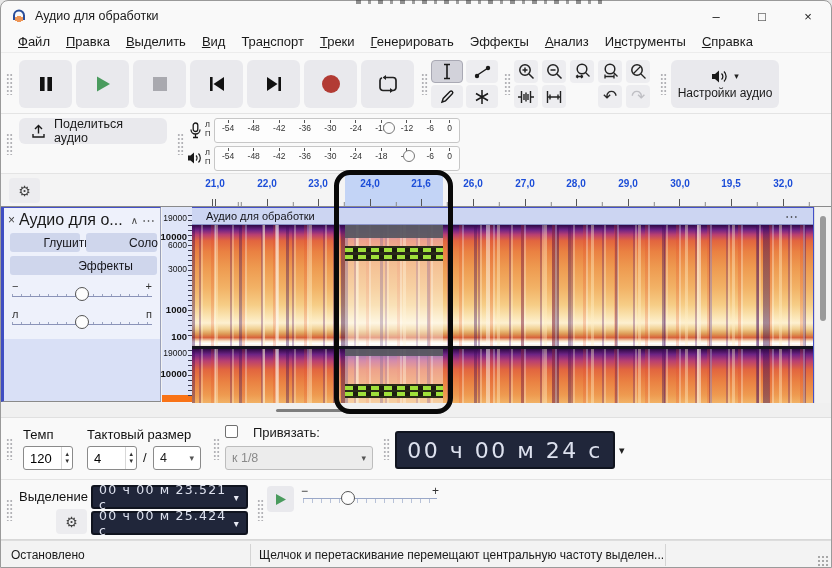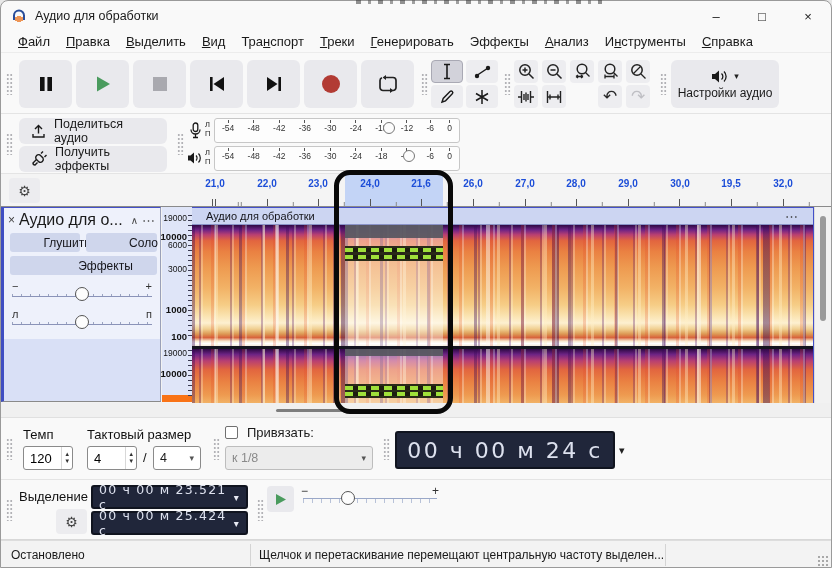--- a/index.html
+++ b/index.html
@@ -103,21 +103,21 @@
   .btool2{position:absolute;left:0;top:479px;width:100%;height:60px;border-bottom:1px solid #d8d8d8;}
   .blabel{position:absolute;font-size:13px;color:#111;}
   .spinbox{position:absolute;height:24px;background:#fff;border:1px solid #8a8a8a;border-radius:3px;display:flex;}
   .spinbox input{border:none;outline:none;width:100%;font:13px "Liberation Sans",sans-serif;padding-left:6px;background:transparent;}
   .spin-arrows{width:14px;display:flex;flex-direction:column;align-items:center;justify-content:center;
     font-size:6px;line-height:1.2;color:#333;border-left:1px solid #d8d8d8;}
   .selectbox{position:absolute;height:24px;background:#fff;border:1px solid #8a8a8a;border-radius:3px;
     font-size:12.5px;display:flex;align-items:center;padding:0 6px;justify-content:space-between;}
   .selectbox.disabled{background:#ececec;color:#8a8a8a;border-color:#bdbdbd;}
   .sel-caret{font-size:9px;color:#555;}
-  .checkrow{position:absolute;display:flex;align-items:center;gap:9px;font-size:13px;}
+  .checkrow{position:absolute;display:flex;gap:15px;font-size:13px;}
   .checkbox{width:13px;height:13px;border:1px solid #707070;border-radius:2px;background:#fff;}
   .navy-big{position:absolute;background:#20263a;border:2px solid #10141f;border-radius:3px;
     color:#dde1ee;display:flex;align-items:center;justify-content:center;
     font-family:"DejaVu Sans",sans-serif;}
   .time-big{font-size:22px;letter-spacing:2.5px;}
   .navy-small{font-size:12.5px;letter-spacing:1.2px;justify-content:space-between;padding:0 6px;}
   .navy-caret{color:#e8eaf4;font-size:10px;margin-left:4px;}
   .fmt-caret{position:absolute;font-size:11px;color:#222;}
   
   .spd{position:absolute;left:298px;top:484px;width:142px;height:28px;}
@@ -348,29 +348,20 @@
     <div class="grip abs" style="left:5px;top:19px"></div>
 
     <div class="pill-btn" style="left:18px;top:4px;width:148px">
       <span>
           <svg width="15" height="15" viewBox="0 0 15 15">
             <path d="M2 10 v3 h11 v-3" fill="none" stroke="#1a1a1a" stroke-width="1.4"></path>
             <path d="M7.5 1.5 v8 M4 5 l3.5 -3.5 L11 5" fill="none" stroke="#1a1a1a" stroke-width="1.4"></path>
           </svg>
         </span>
       <span>Поделиться аудио</span>
-    </div>
-    <div class="pill-btn" style="left:18px;top:32px;width:148px">
-      <span>
-          <svg width="16" height="16" viewBox="0 0 16 16">
-            <path d="M5 8 l3 3 a3 3 0 0 0 4 -4 l-3 -3 a3 3 0 0 0 -4 4" fill="none" stroke="#1a1a1a" stroke-width="1.4"></path>
-            <path d="M10 2.5 l2 -2 M13.5 6 l2 -2 M5.5 8.5 L2 12 a2 2 0 0 0 2 2 l2.5 -2.5" fill="none" stroke="#1a1a1a" stroke-width="1.4"></path>
-          </svg>
-        </span>
-      <span>Получить эффекты</span>
     </div>
 
     <div class="grip abs" style="left:176px;top:19px"></div>
 
     <span class="abs" style="left:188px;top:8px">
       <svg width="13" height="17" viewBox="0 0 13 17">
           <rect x="4.2" y="1" width="4.6" height="8.5" rx="2.3" fill="none" stroke="#1a1a1a" stroke-width="1.3"></rect>
           <path d="M2 7.5 a4.5 4.5 0 0 0 9 0 M6.5 12.5 v2.5 M4 15.5 h5" fill="none" stroke="#1a1a1a" stroke-width="1.3"></path>
         </svg>
     </span>

